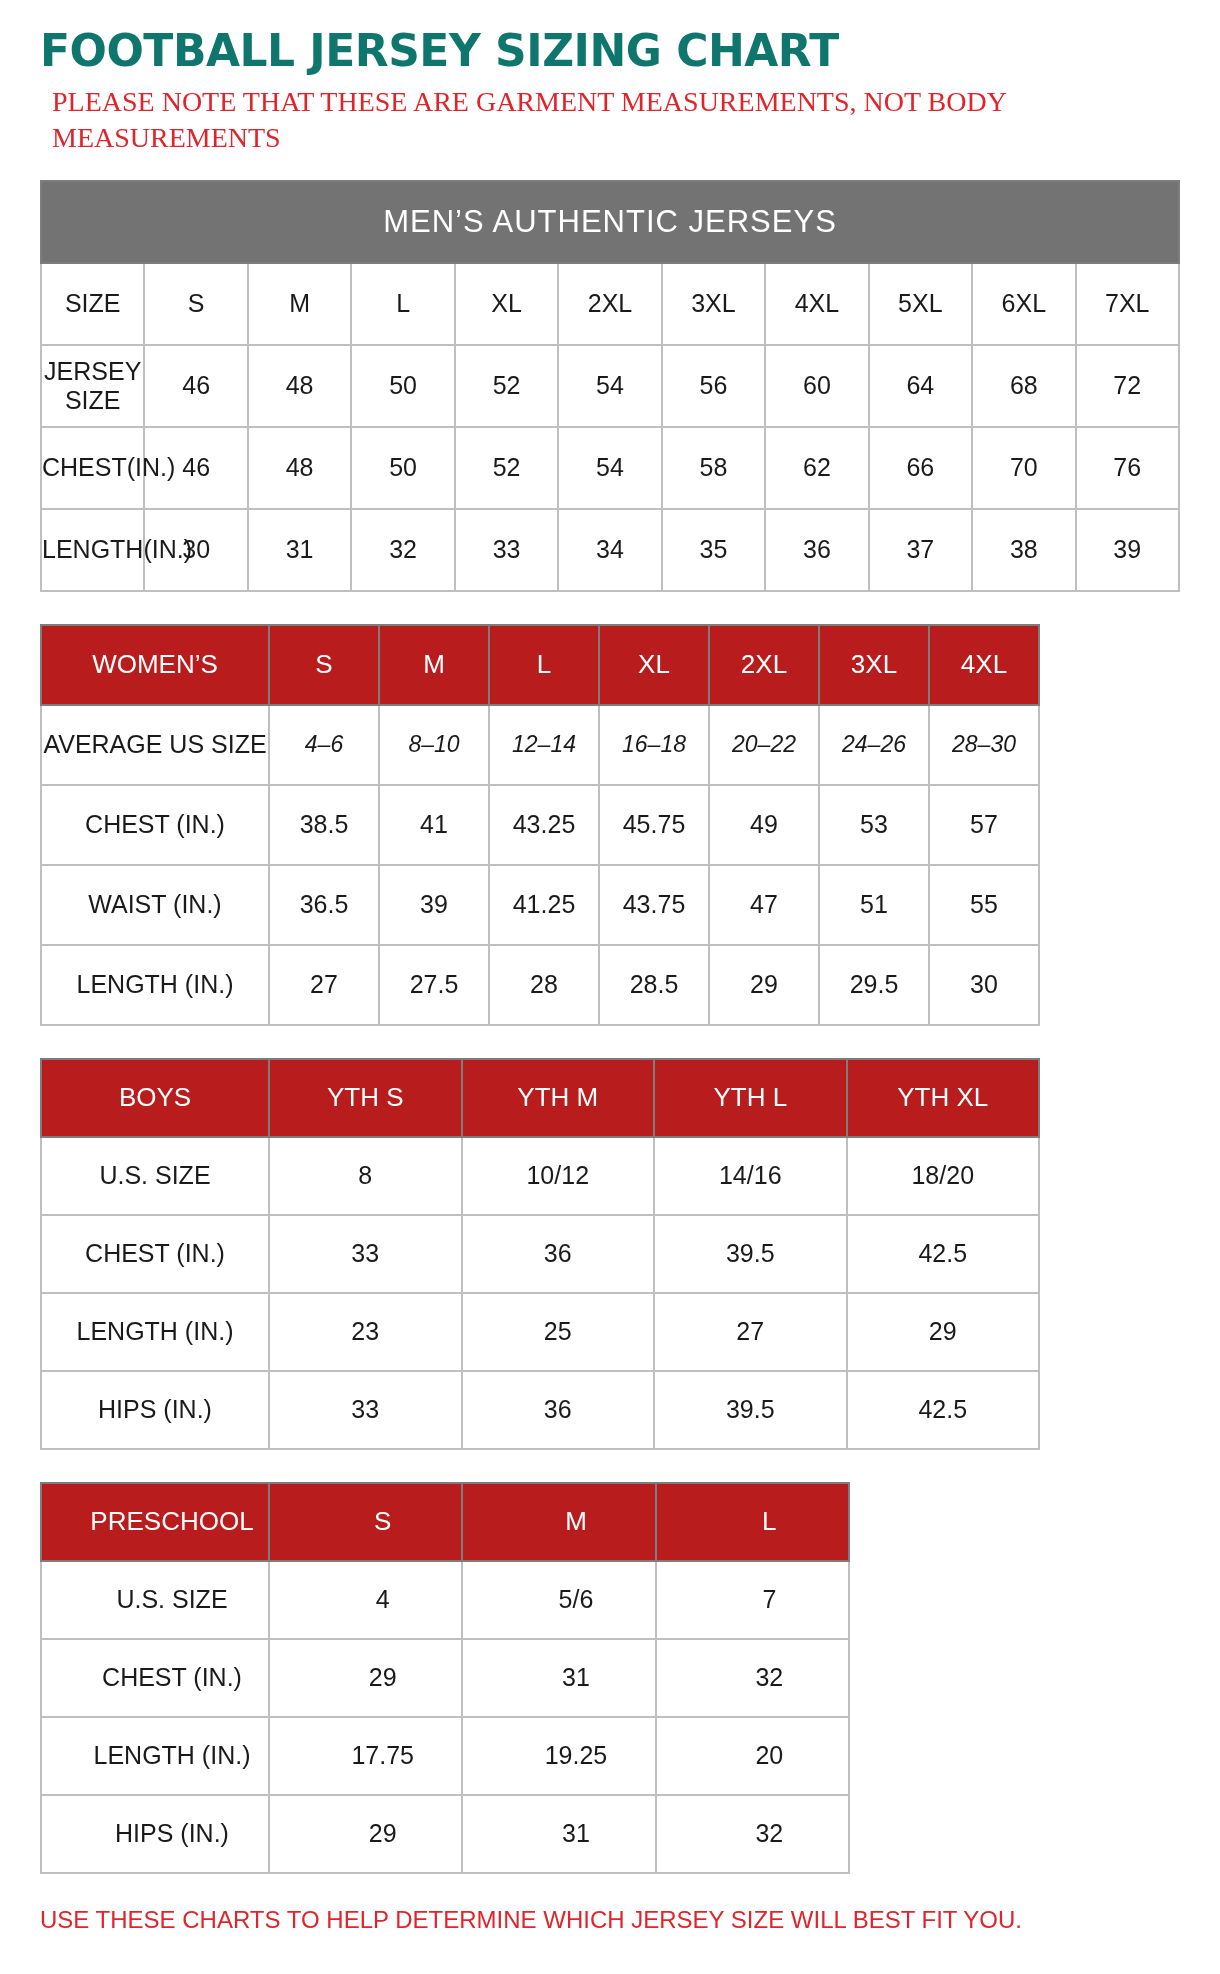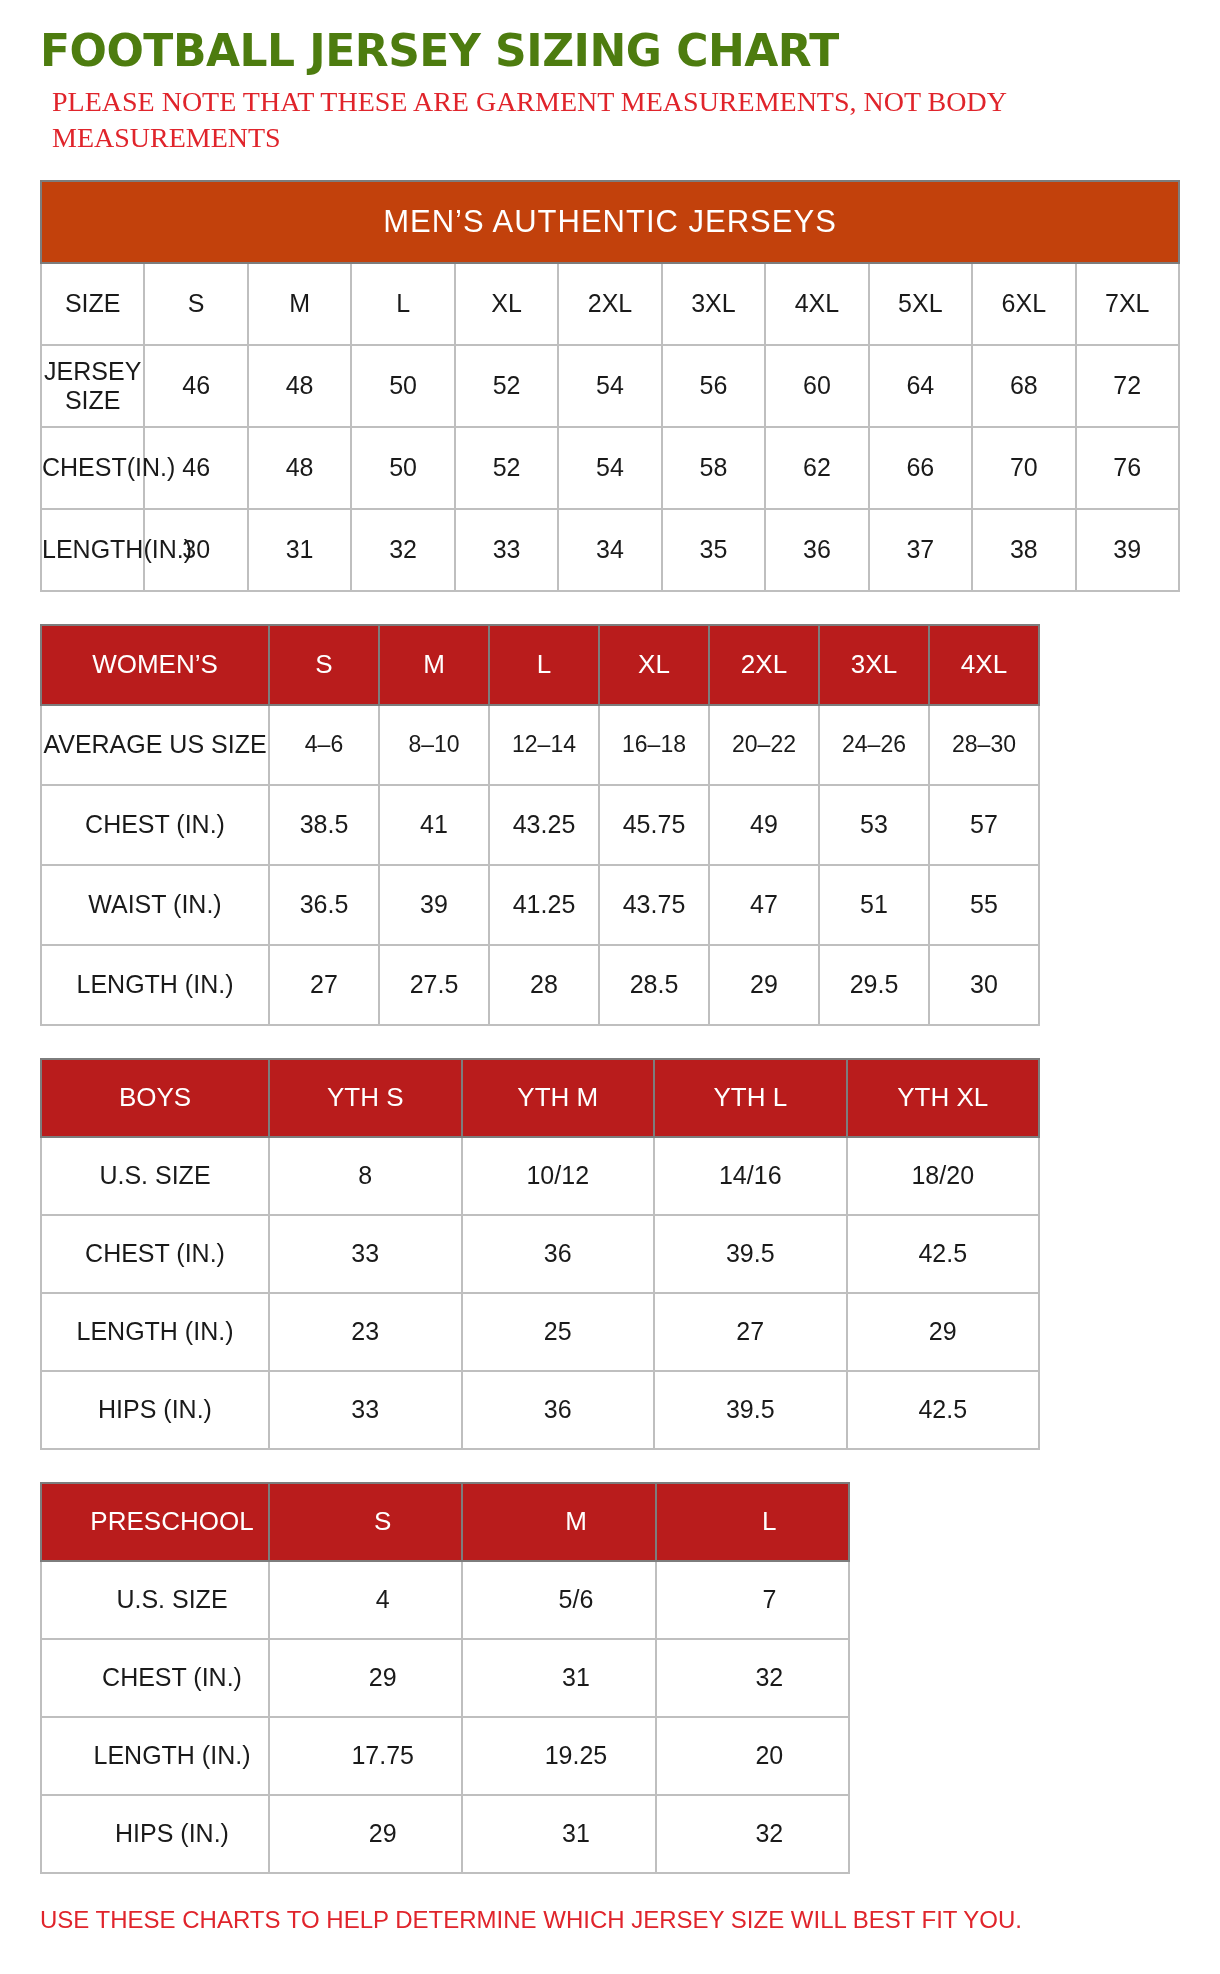--- a/index.html
+++ b/index.html
@@ -17,21 +17,21 @@
   .page {
     width: 1220px;
     padding: 28px 40px 10px 40px;
   }
   h1.title {
     font-family: "DejaVu Sans", sans-serif;
     font-size: 44px;
     font-weight: 900;
     letter-spacing: -0.5px;
     margin: 0 0 10px 0;
-    color: #4d7c0f;
+    color: #0f766e;
     line-height: 1.05;
   }
   .note {
     color: #e0242b;
     font-size: 28px;
     line-height: 1.28;
     margin: 0 0 24px 12px;
     max-width: 1120px;
     font-family: Liberation Serif, serif;
   }
@@ -44,38 +44,39 @@
     border: 2px solid #bfbfbf;
     text-align: center;
     vertical-align: middle;
     font-weight: 400;
     font-size: 25px;
     color: #1a1a1a;
     padding: 0;
     height: 80px;
   }
   .banner {
-    background: #c2410c;
+    background: #737373;
     color: #ffffff;
     font-size: 31px;
     letter-spacing: 1px;
     border: 2px solid #7d7d7d;
     height: 84px;
   }
   .hdr-gray {
     background: #b91c1c;
     color: #ffffff;
     font-size: 26px;
     border-color: #7d7d7d;
   }
   .rowlabel {
     font-size: 25px;
   }
   .small {
     font-size: 23px;
+    font-style: italic;
   }
   
   #mens-table { width: 1140px; }
   #mens-table .c-label { width: 228px; }
   #mens-table td { height: 82px; }
   
   #womens-table { width: 1000px; }
   #womens-table .c-label { width: 228px; }
   #womens-table td { height: 80px; }
   .two-line { line-height: 1.15; }

